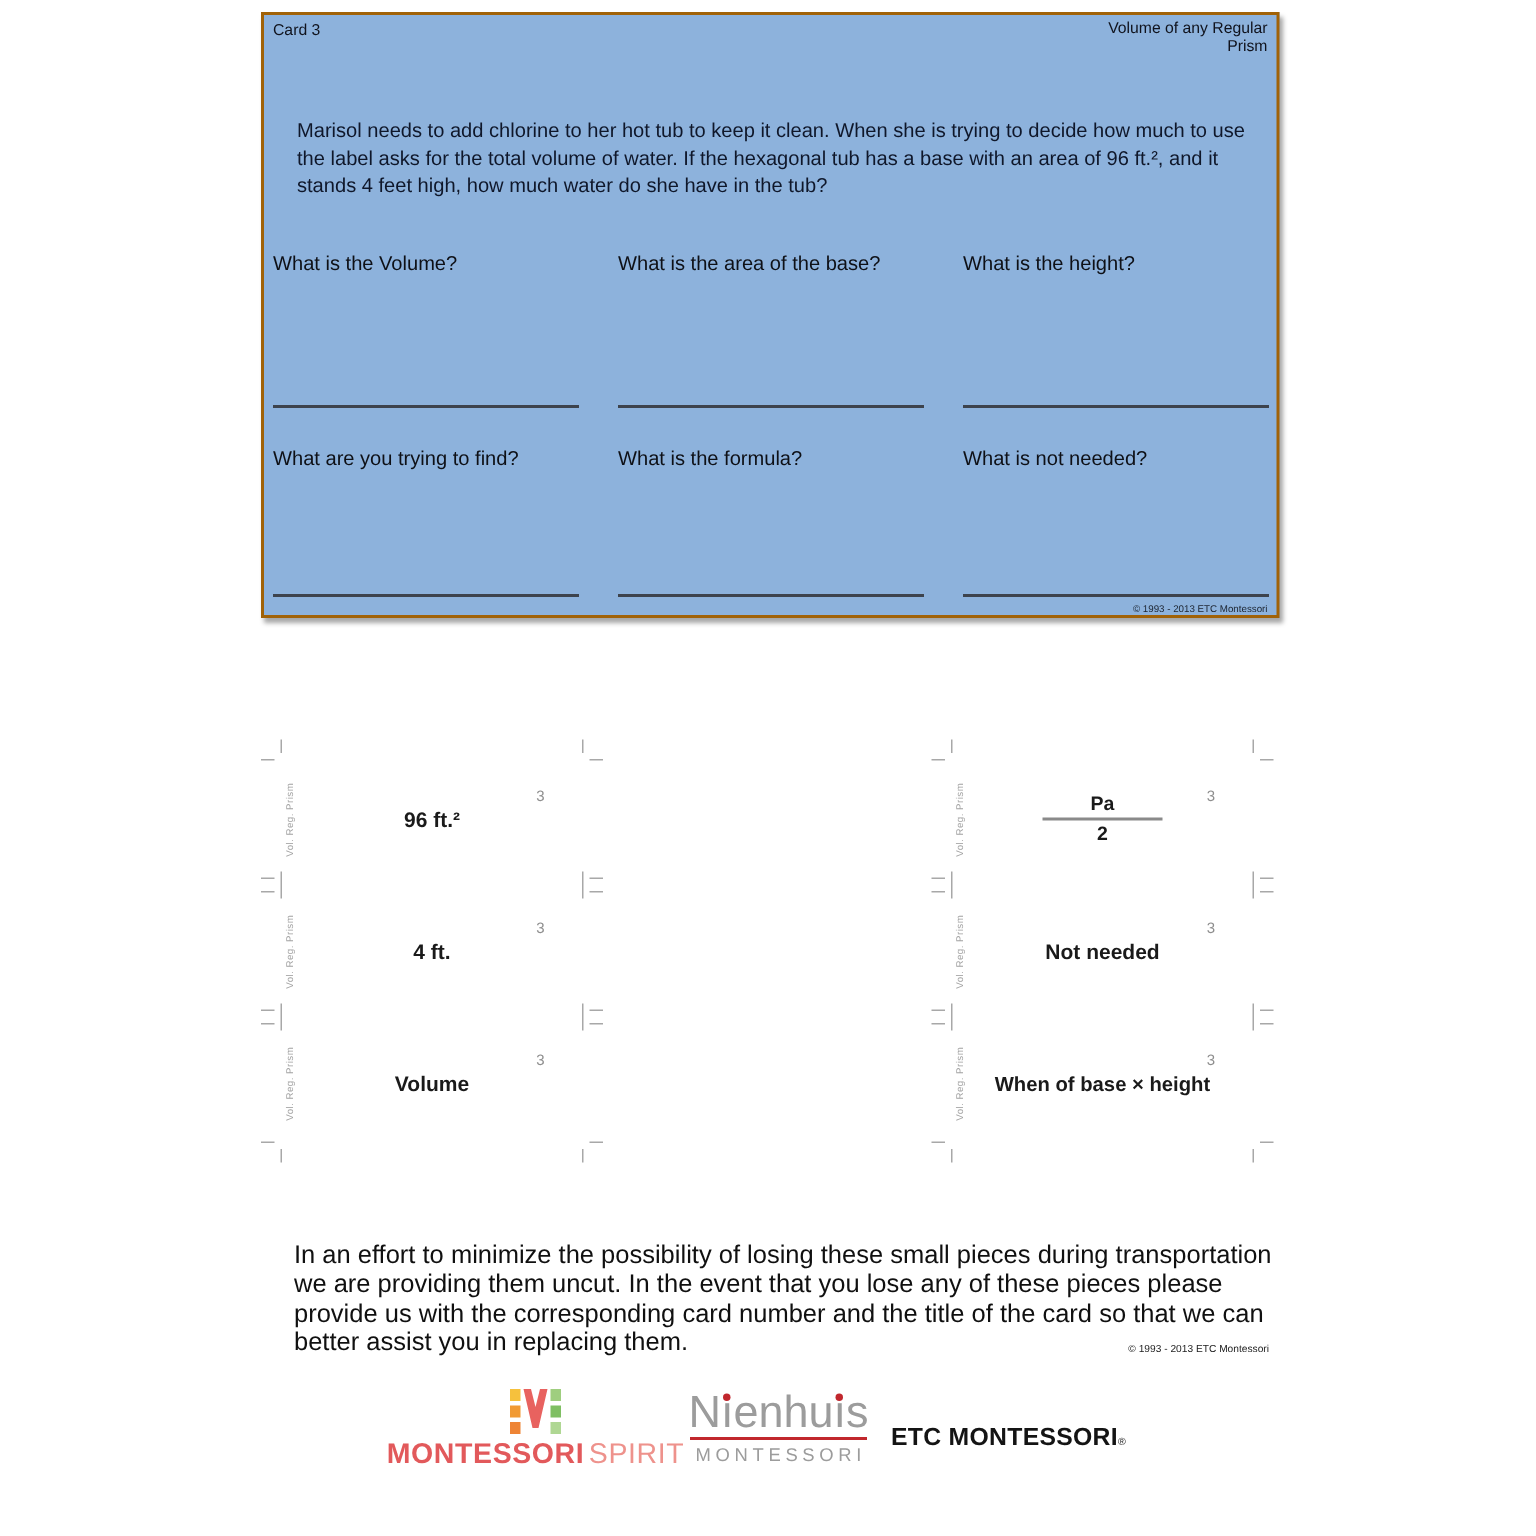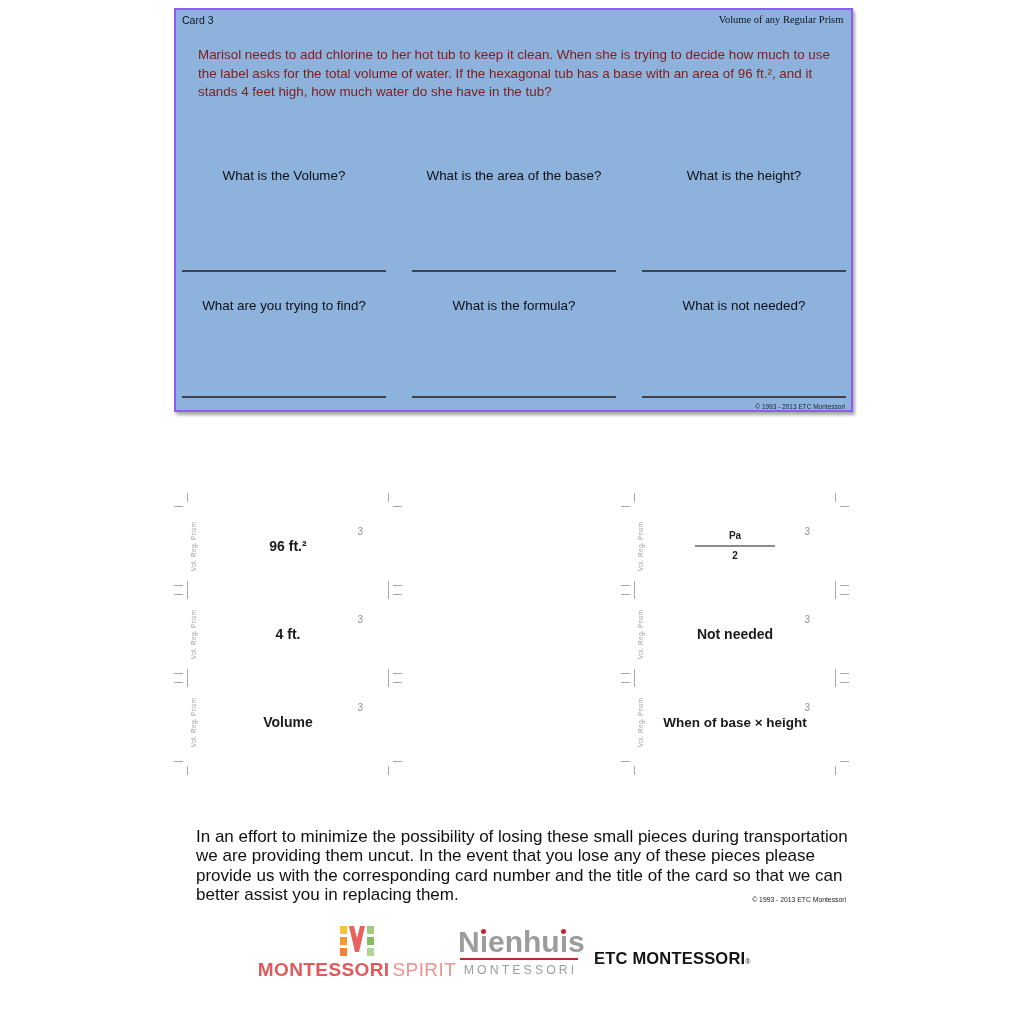--- a/index.html
+++ b/index.html
@@ -1,44 +1,44 @@
 <!DOCTYPE html>
 <html><head>
 <meta charset="utf-8">
 <style>
   * { margin:0; padding:0; box-sizing:border-box; }
   body { background:#ffffff; font-family:"Liberation Sans", sans-serif; }
   .page { position:relative; width:1024px; height:1024px; background:#ffffff; overflow:hidden; }
 
   
   .card { position:absolute; left:174px; top:8px; width:679px; height:404px;
-          background:#8DB2DC; border:2px solid #8b5cf6;
+          background:#8DB2DC; border:2px solid #a16207;
           box-shadow:2px 3px 3px rgba(0,0,0,0.35); }
   .card-num  { position:absolute; left:6px; top:4px; font-size:10.5px; color:#10131d; }
-  .card-topic{ position:absolute; right:6px; top:4px; width:128px; text-align:center;
-               font-size:10.5px; line-height:11.5px; color:#10131d;font-family:Liberation Serif, serif; }
-  .problem { position:absolute; left:22px; top:36px; width:650px;
-             font-size:13.4px; line-height:18.6px; color:#7f1d1d; }
-  .qcell { position:absolute; width:204px; text-align:center; font-size:13.4px; color:#0e1016; }
+  .card-topic{ position:absolute; right:6px; top:4px; width:128px; text-align:right;
+               font-size:10.5px; line-height:11.5px; color:#10131d; }
+  .problem { position:absolute; left:22px; top:68px; width:650px;
+             font-size:13.4px; line-height:18.6px; color:#0f172a; }
+  .qcell { position:absolute; width:204px; text-align:left; font-size:13.4px; color:#0e1016; }
   .q1{left:6px;top:158px} .q2{left:236px;top:158px} .q3{left:466px;top:158px}
   .q4{left:6px;top:288px} .q5{left:236px;top:288px} .q6{left:466px;top:288px}
   .aline { position:absolute; width:204px; height:2px; background:#3d434d; }
   .l1{left:6px;top:260px} .l2{left:236px;top:260px} .l3{left:466px;top:260px}
   .l4{left:6px;top:386px} .l5{left:236px;top:386px} .l6{left:466px;top:386px}
   .card-copy { position:absolute; right:6px; top:393px; font-size:6.5px; color:#1c2430; }
 
   
   .piece { position:absolute; width:202px; height:80px; }
   .p1{left:187px;top:506px} .p2{left:187px;top:594px} .p3{left:187px;top:682px}
   .p4{left:634px;top:506px} .p5{left:634px;top:594px} .p6{left:634px;top:682px}
   .pcontent { position:absolute; inset:0; display:flex; align-items:center; justify-content:center;
               font-weight:700; font-size:14px; color:#1a1a1a; text-align:center; }
   .p6 .pcontent { font-size:13.5px; }
   .frac { flex-direction:column; }
-  .frac .num, .frac .den { font-weight:700; font-size:10px; line-height:14px; color:#1a1a1a; }
+  .frac .num, .frac .den { font-weight:700; font-size:13px; line-height:14px; color:#1a1a1a; }
   .fline { width:80px; height:2px; background:#8a8a8a; margin:2px 0; }
   .pnum { position:absolute; top:20px; right:26px; font-size:10px; color:#8e8e8e; }
   .edge { position:absolute; left:0; top:0; width:14px; height:100%;
           display:flex; align-items:center; justify-content:center; }
   .edge > span { transform:rotate(-90deg); white-space:nowrap; font-size:6.5px;
                  color:#a3a3a3; letter-spacing:0.3px; }
 
   
   .cr { position:absolute; width:0; height:0; }
   .cr.tl{left:0;top:0} .cr.tr{left:100%;top:0} .cr.bl{left:0;top:100%} .cr.br{left:100%;top:100%}
@@ -56,21 +56,21 @@
                font-size:6.8px; color:#1c1c1c; }
 
   
   .spirit { position:absolute; left:248px; top:926px; width:218px; text-align:center; }
   .spirit svg { display:block; margin:0 auto 3px; }
   .spirit-text { font-size:19px; font-weight:700; letter-spacing:0.4px;
                  color:#E2595B; white-space:nowrap; }
   .spirit-text .w2 { font-weight:400; color:#EE928C; margin-left:3px; }
 
   .nienhuis { position:absolute; left:458px; top:927px; width:122px; text-align:center; color:#9C9C9C; }
-  .nname { font-size:30px; line-height:30px; font-weight:700; white-space:nowrap; }
+  .nname { font-size:30px; line-height:30px; font-weight:400; white-space:nowrap; }
   .idot { position:relative; }
   .idot::before { content:""; position:absolute; left:1px; top:4px; width:5px; height:5px;
                   border-radius:50%; background:#C1272D; }
   .nrule { width:118px; height:2px; background:#C1272D; margin:1px auto 3px; }
   .nsub  { font-size:12.3px; letter-spacing:3.1px; margin-right:-3.1px; color:#9C9C9C; }
 
   .etc { position:absolute; left:594px; top:949px; width:190px; font-size:16.5px; font-weight:700;
          letter-spacing:0.2px; color:#141414; white-space:nowrap; }
   .etc .reg { font-size:7px; font-weight:400; }
 </style>

